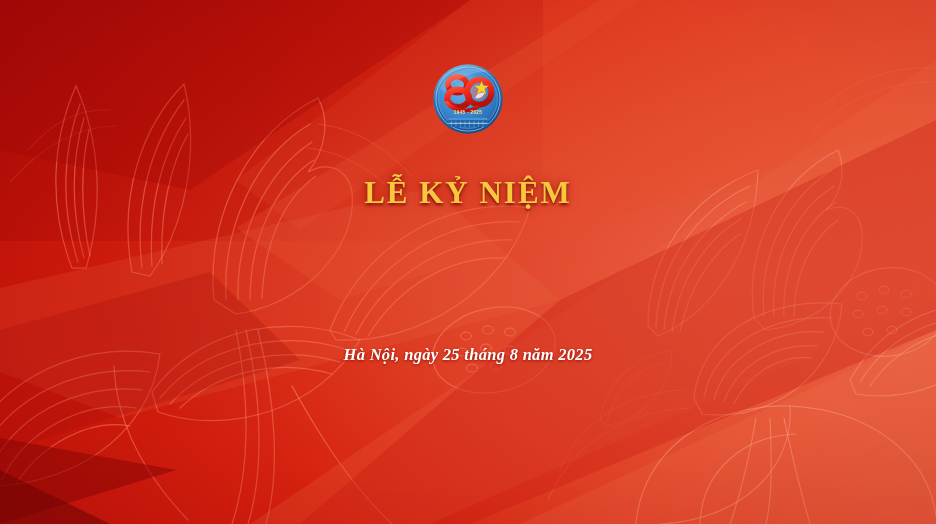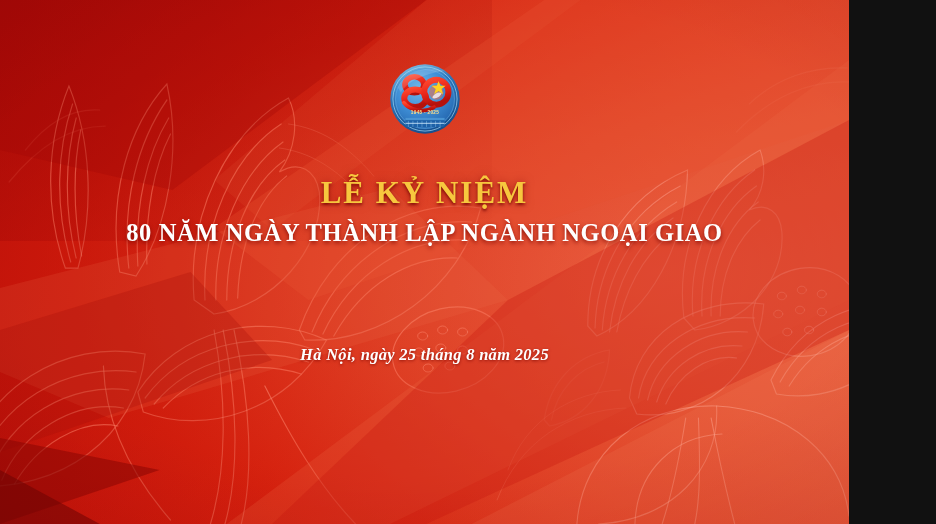--- a/index.html
+++ b/index.html
@@ -3,21 +3,21 @@
 <meta charset="utf-8">
 <title>Le Ky Niem</title>
 <style>
   html, body {
     margin: 0;
     padding: 0;
     background: #111;
   }
   .banner {
     position: relative;
-    width: 849px;
+    width: 936px;
     height: 524px;
     overflow: hidden;
     font-family: "Liberation Serif", "DejaVu Serif", serif;
     background: #d81810;
   }
 
   
   .bg-base {
     position: absolute; inset: 0;
     background:
@@ -354,19 +354,18 @@
           </g>
           <rect x="24" y="80.5" width="52" height="1.4" fill="#cfe9fa" opacity="0.8"></rect>
         </g>
 
         <path d="M14 34 C 24 12 52 4 76 12 C 58 14 30 22 18 40 Z" fill="#ffffff" opacity="0.16"></path>
       </svg>
     </div>
 
     <div class="title-block">
       <h1 class="title-main">LỄ KỶ NIỆM</h1>
-      <h2 class="title-sub1">80 NĂM NGÀY THÀNH LẬP NGÀNH NGOẠI GIAO</h2>
     </div>
 
     <p class="date-line">Hà Nội, ngày 25 tháng 8 năm 2025</p>
 
   </div>
 </div>
 
 </body></html>

